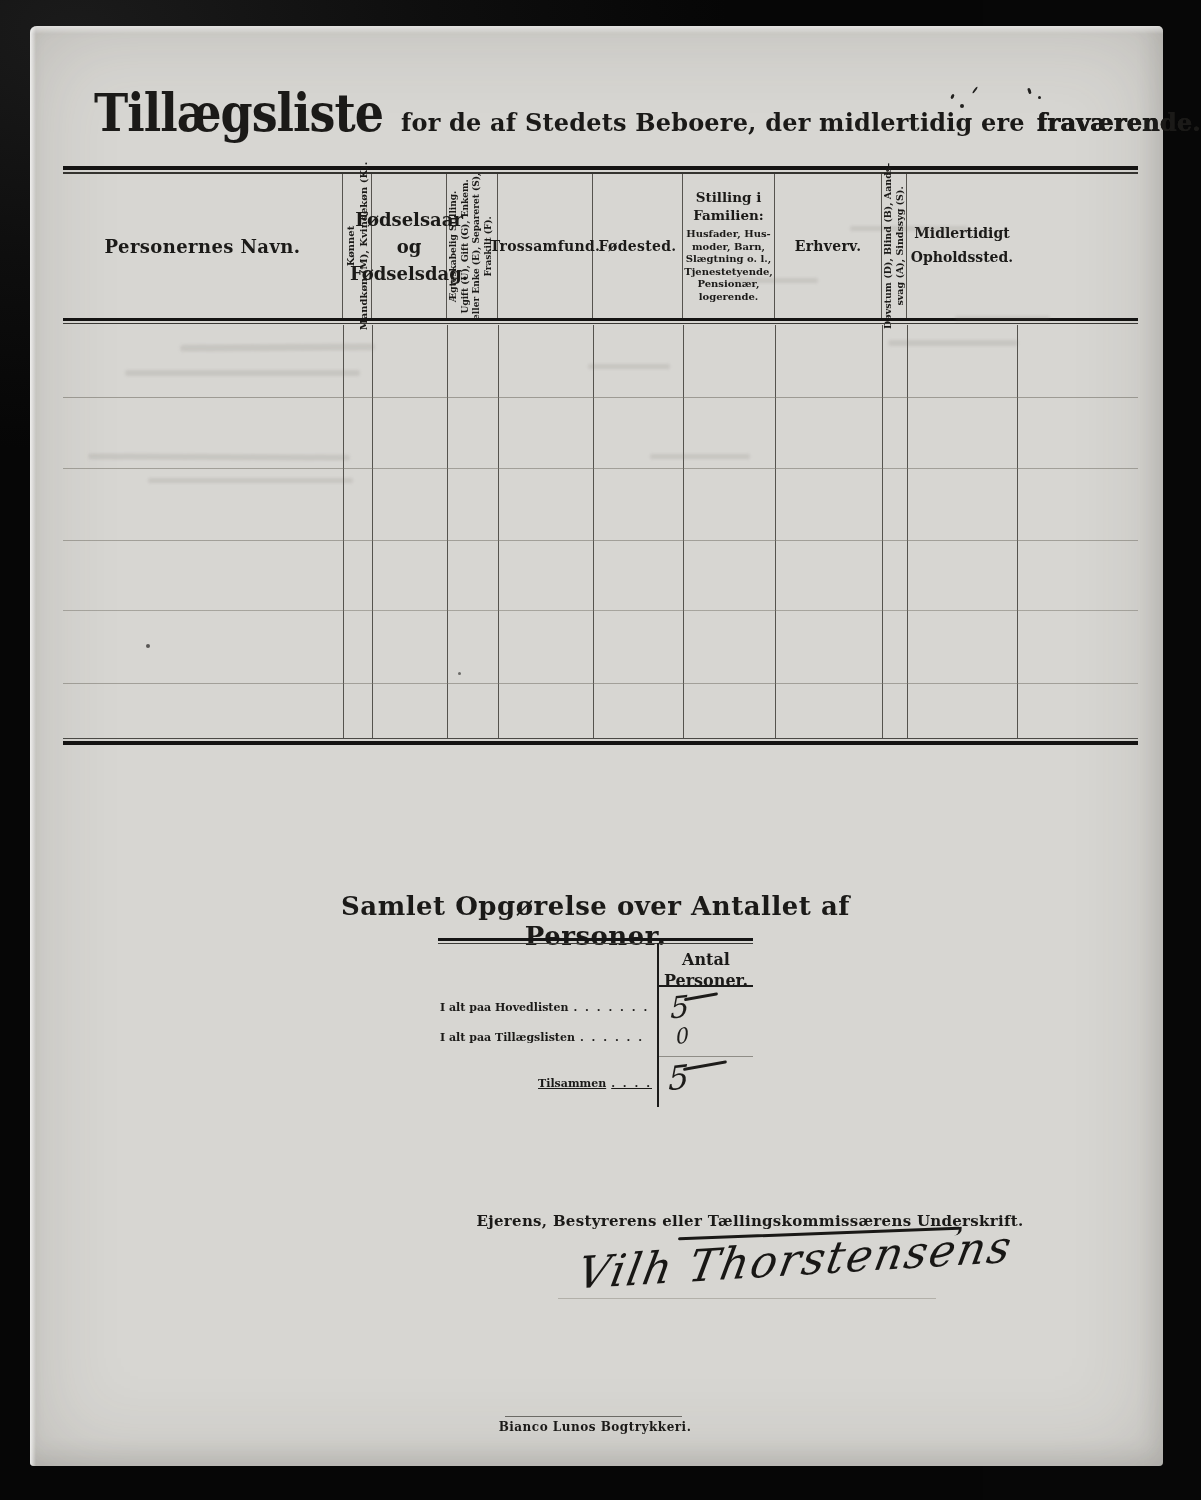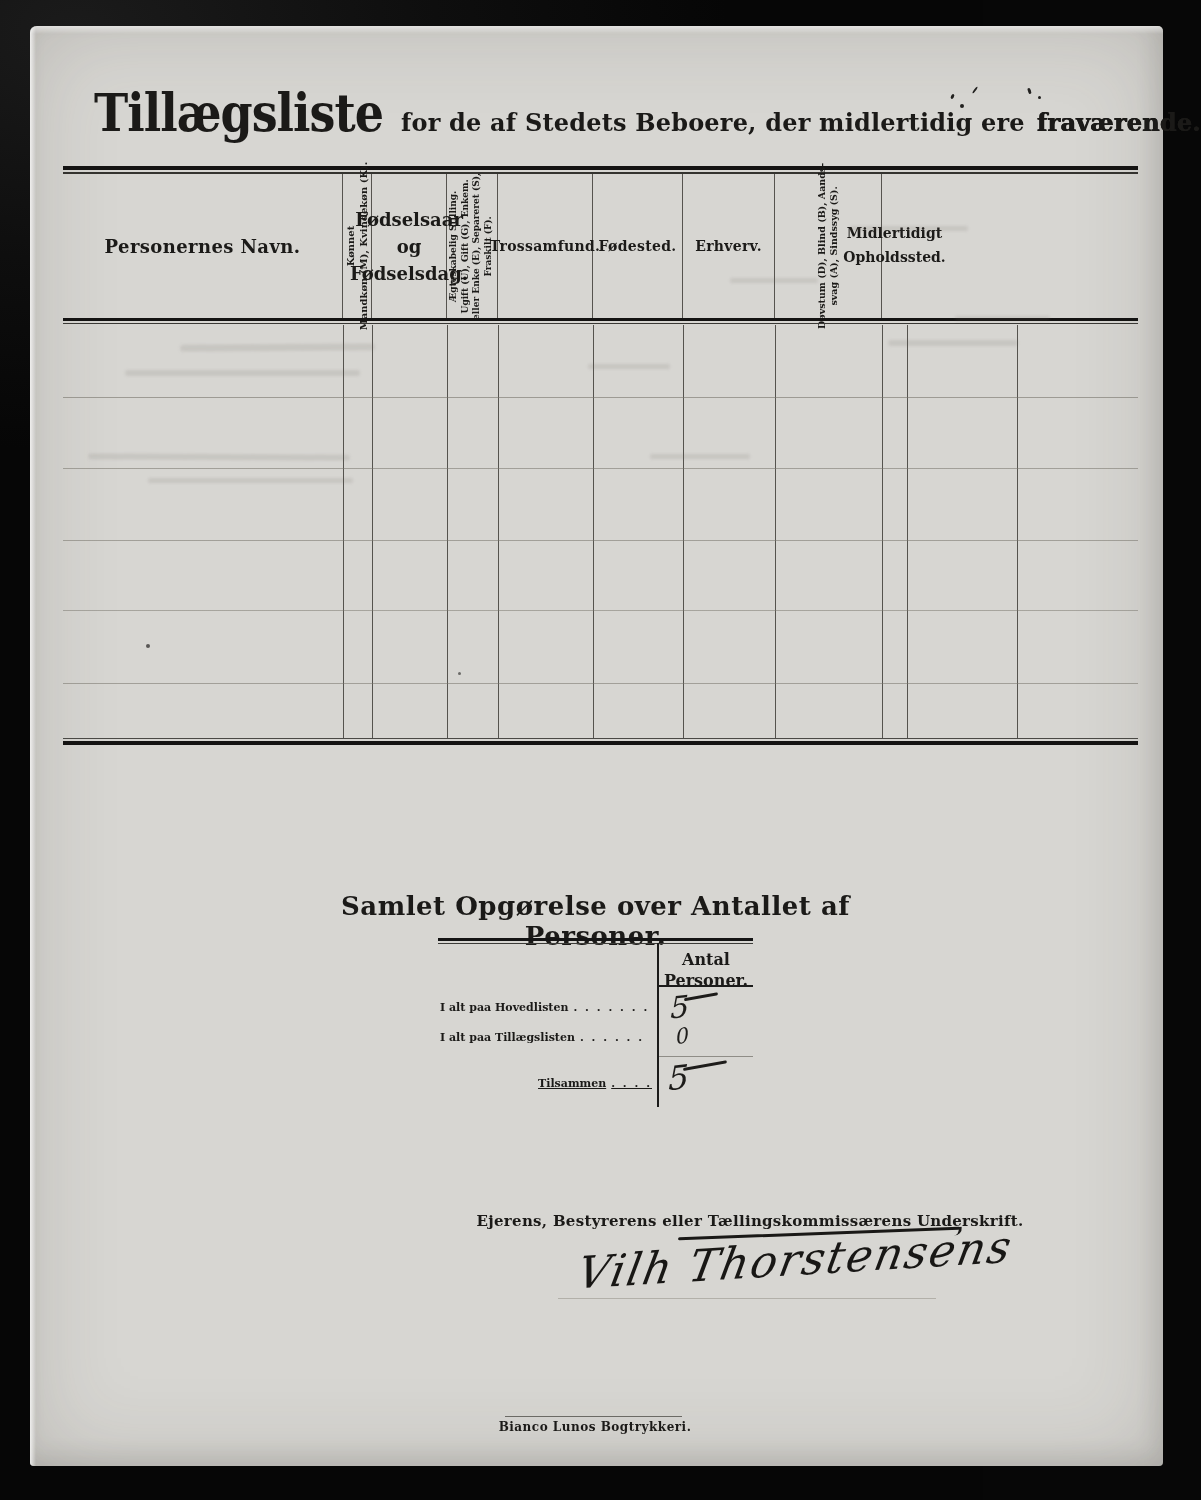--- a/index.html
+++ b/index.html
@@ -165,20 +165,30 @@
 og
 Fødselsdag.</div>
       <div class="hc">
         <div class="vwrap"><span class="vtext v4">Ægteskabelig Stilling.
 Ugift (U), Gift (G), Enkem.
 eller Enke (E), Separeret (S),
 Fraskilt (F).</span></div>
       </div>
       <div class="hc hc-plain">Trossamfund.</div>
       <div class="hc hc-plain">Fødested.</div>
+      <div class="hc hc-still">
+        <span class="main">Stilling i
+Familien:</span>
+        <span class="sub">Husfader, Hus-
+moder, Barn,
+Slægtning o. l.,
+Tjenestetyende,
+Pensionær,
+logerende.</span>
+      </div>
       <div class="hc hc-plain">Erhverv.</div>
       <div class="hc">
         <div class="vwrap"><span class="vtext v9">Døvstum (D), Blind (B), Aands-
 svag (A), Sindssyg (S).</span></div>
       </div>
       <div class="hc hc-midl">Midlertidigt
 Opholdssted.</div>
     </div>
 
     <div class="rule rule-headbottom"></div>

